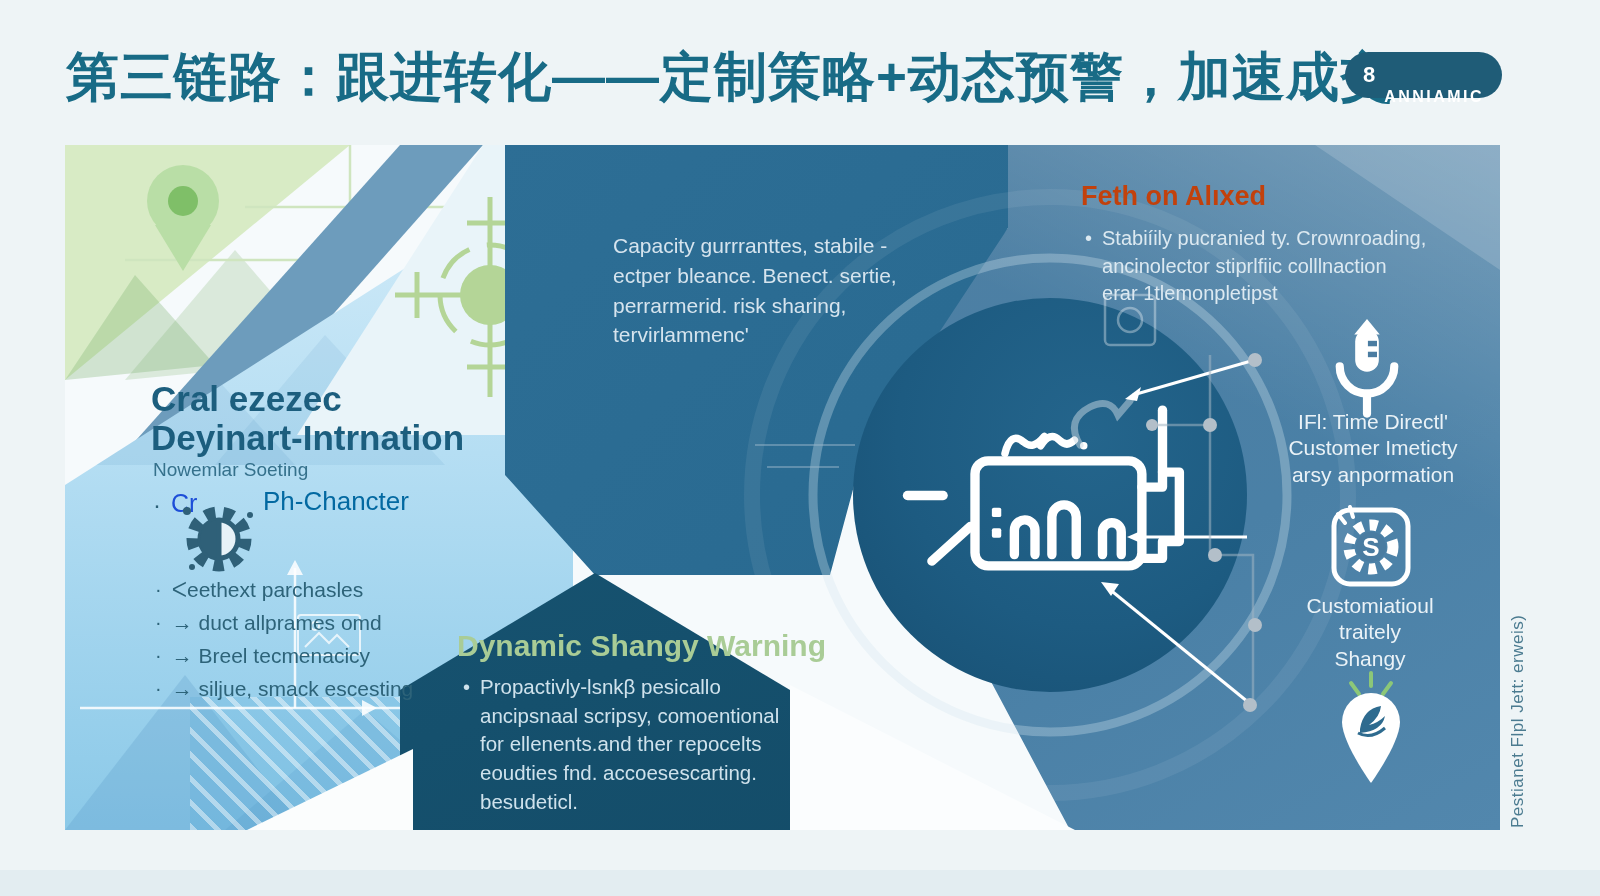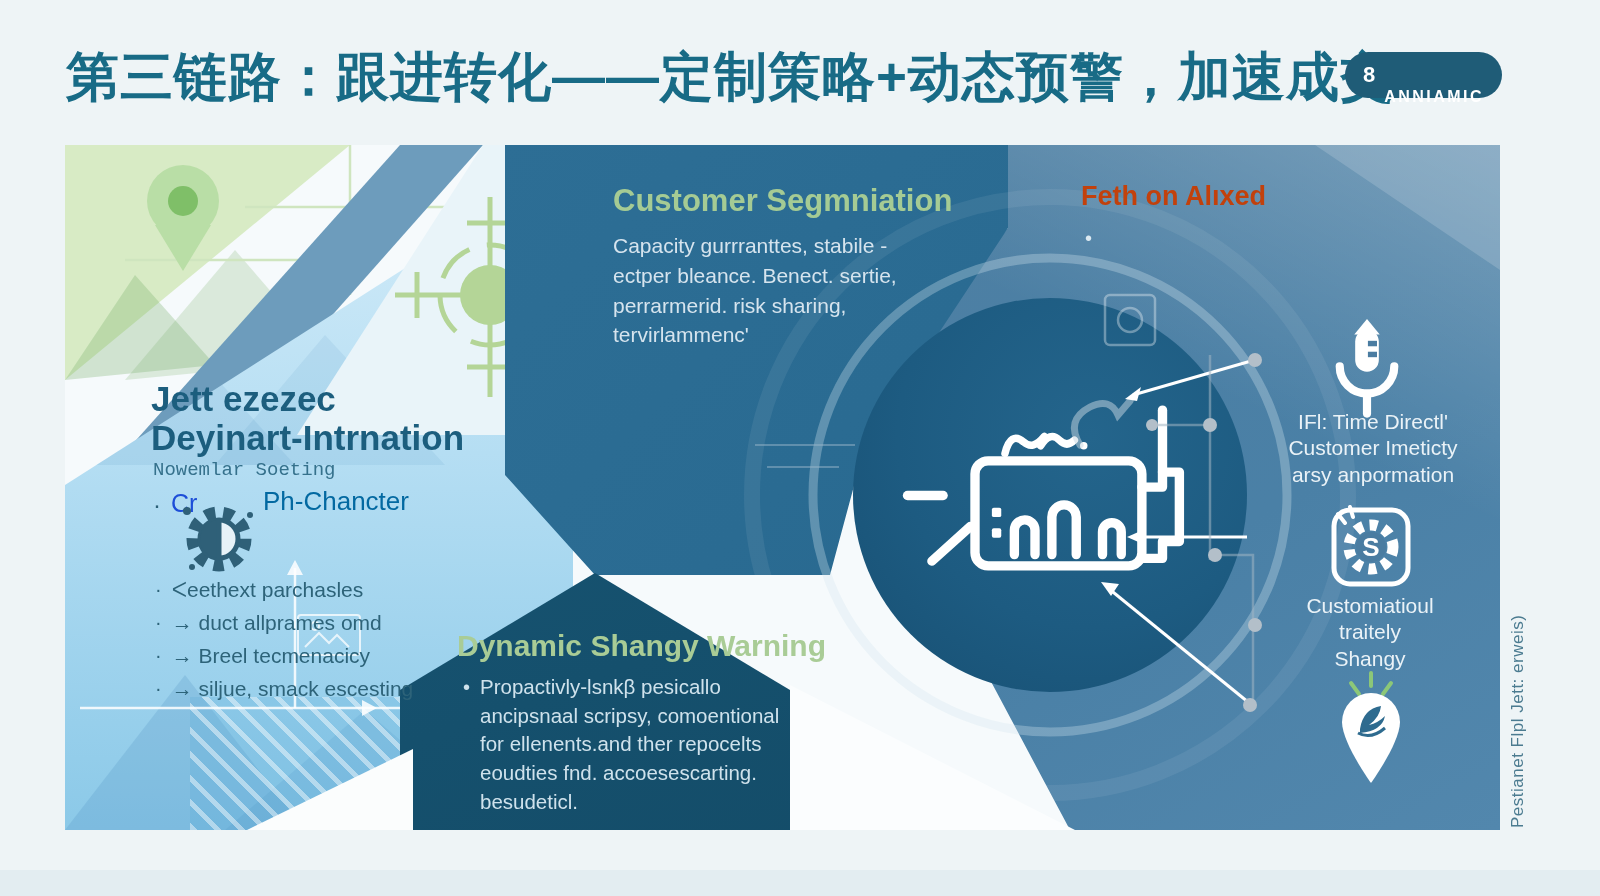--- a/index.html
+++ b/index.html
@@ -64,21 +64,21 @@
   svg{display:block;}
   .abs{position:absolute;}
   
   .seg-heading{position:absolute;left:548px;top:38px;font-size:31px;font-weight:bold;color:#a5cb94;}
   .seg-body{position:absolute;left:548px;top:86px;width:370px;font-size:21px;line-height:1.42;color:#d6e4ee;}
   .fixed-heading{position:absolute;left:1016px;top:36px;font-size:27px;font-weight:bold;color:#c2410c;}
   .fixed-row{position:absolute;left:1020px;top:80px;width:395px;display:flex;gap:10px;}
   .fixed-row .mk{color:#dce9f1;font-size:20px;line-height:1.38;}
   .fixed-row .tx{color:#dce9f1;font-size:20px;line-height:1.38;}
   .left-heading{position:absolute;left:86px;top:234px;font-size:35px;line-height:1.12;font-weight:bold;color:#1c5e7e;}
-  .left-sub{position:absolute;left:88px;top:314px;font-size:19px;color:#35718c;font-family:Liberation Mono, monospace;}
+  .left-sub{position:absolute;left:88px;top:314px;font-size:19px;color:#35718c;}
   .gear-mk{position:absolute;left:88px;top:346px;font-size:24px;color:#2b6078;}
   .gear-prefix{position:absolute;left:106px;top:344px;font-size:25px;color:#1d4ed8;}
   .gear-label{position:absolute;left:198px;top:341px;font-size:26px;color:#0369a1;}
   .left-bullets{position:absolute;left:90px;top:428px;}
   .left-bullets .row{display:flex;gap:10px;height:33px;align-items:center;}
   .left-bullets .mk{color:#2d6379;font-size:20px;}
   .left-bullets .tx{color:#2d6379;font-size:21px;}
   .warn-heading{position:absolute;left:392px;top:484px;font-size:30px;font-weight:bold;color:#a9cc96;}
   .warn-row{position:absolute;left:398px;top:528px;width:318px;display:flex;gap:10px;}
   .warn-row .mk{color:#cfe2ec;font-size:20px;line-height:1.4;}
@@ -215,32 +215,34 @@
       <circle cx="1145" cy="280" r="7"></circle>
       <circle cx="1087" cy="280" r="6"></circle>
       <circle cx="1150" cy="410" r="7"></circle>
       <circle cx="1190" cy="480" r="7"></circle>
       <circle cx="1185" cy="560" r="7"></circle>
     </g>
     <rect x="1040" y="150" width="50" height="50" rx="5" stroke="rgba(255,255,255,.35)" stroke-width="2.5" fill="none"></rect>
     <circle cx="1065" cy="175" r="12" stroke="rgba(255,255,255,.35)" stroke-width="2.5" fill="none"></circle>
   </svg>
 
-  <div class="seg-heading">Customer Segmniation</div>
   <div class="seg-body pre">Capacity gurrranttes, stabile -
 ectper bleance. Benect. sertie,
 perrarmerid. risk sharing,
 tervirlammenc'</div>
 
   <div class="fixed-heading">Feth on Alıxed</div>
   <div class="fixed-row">
     <span class="mk">•</span>
-  </div>
-
-  <div class="left-heading pre">Jett ezezec
+    <span class="tx pre">Stabiíily pucranied ty. Crownroading,
+ancinolector stiprlfiic colllnaction
+erar 1tlemonpletipst</span>
+  </div>
+
+  <div class="left-heading pre">Cral ezezec
 Deyinart-Intrnation</div>
   <div class="left-sub">Nowemlar Soeting</div>
   <span class="gear-mk">·</span>
   <span class="gear-prefix">Cr</span>
   <svg class="abs" style="left:112px;top:352px" width="84" height="84">
     <circle cx="42" cy="42" r="26" stroke="#2f6078" stroke-width="13" stroke-dasharray="10 8" fill="none"></circle>
     <circle cx="42" cy="42" r="19" fill="#e7f2f8" stroke="#2f6078" stroke-width="5"></circle>
     <path d="M42 23 a19 19 0 0 0 0 38 Z" fill="#2f6078"></path>
     <line x1="42" y1="23" x2="42" y2="61" stroke="#2f6078" stroke-width="5"></line>
     <circle cx="10" cy="14" r="4" fill="#2f6078"></circle>

